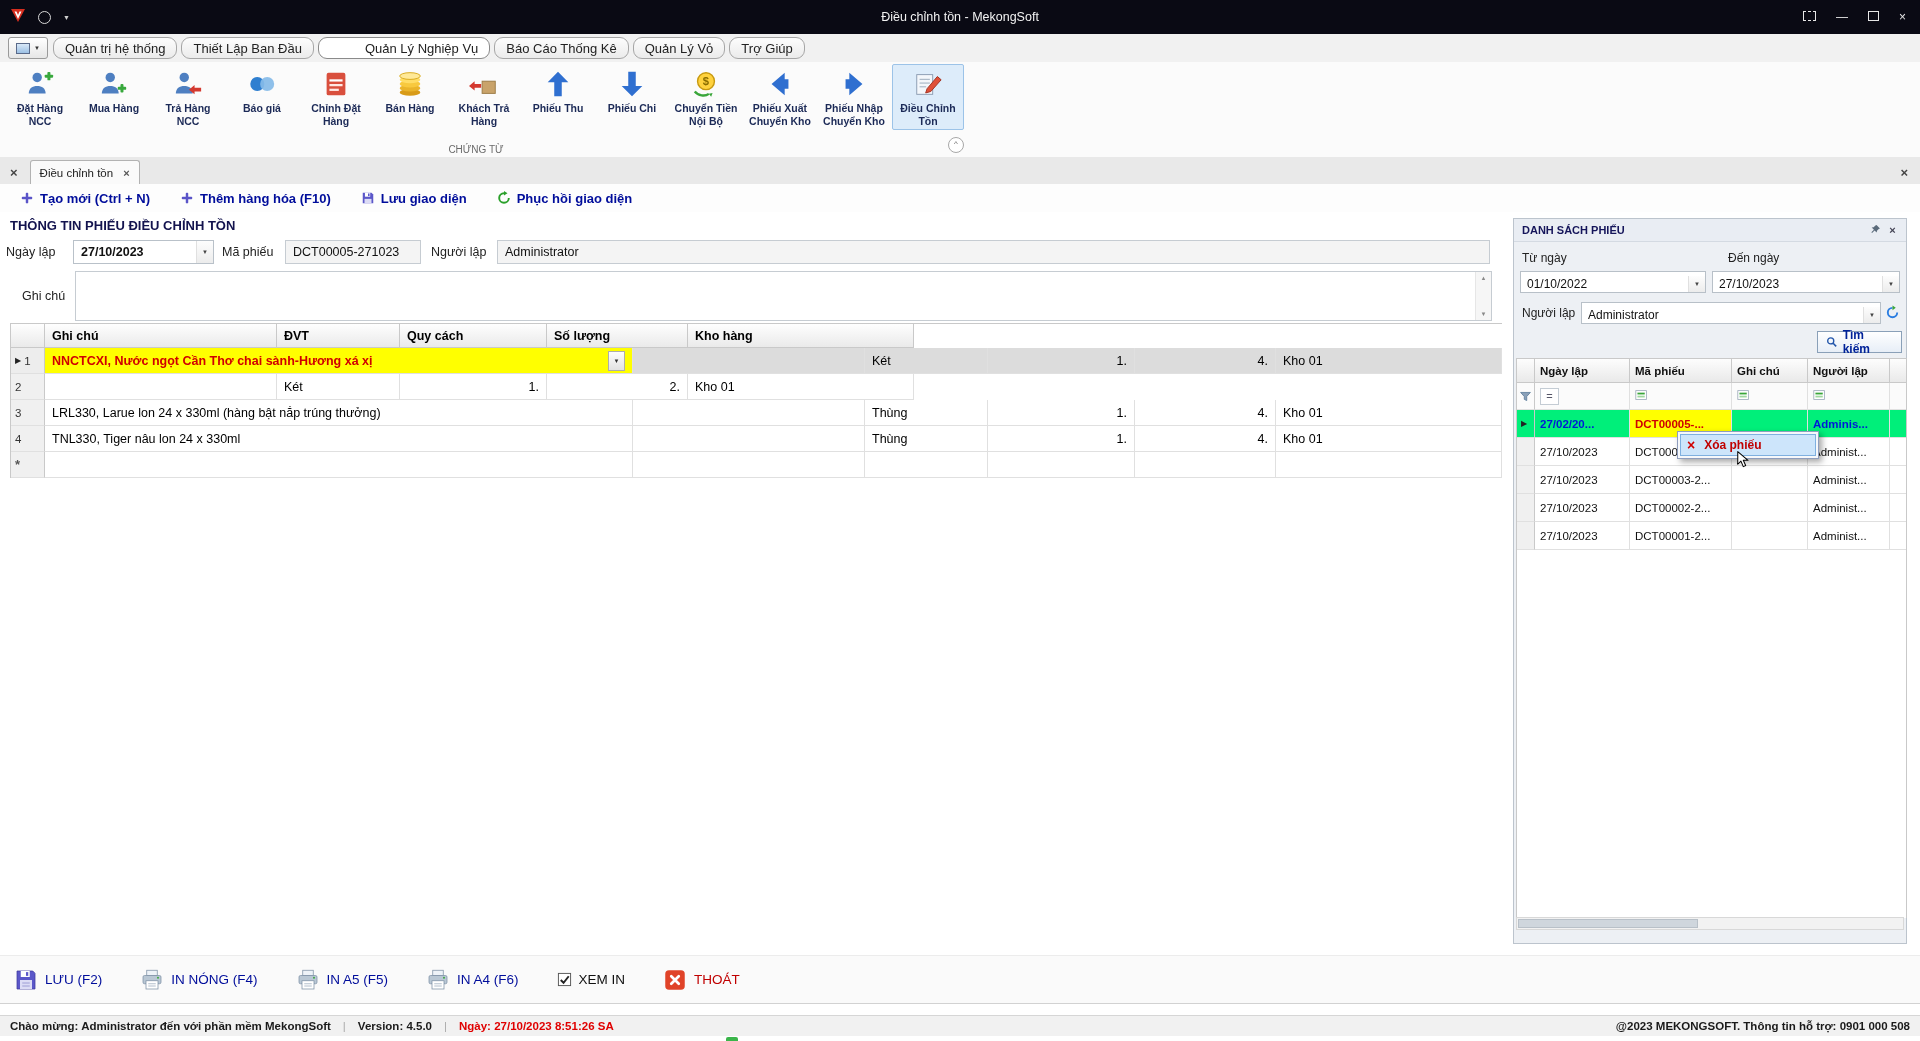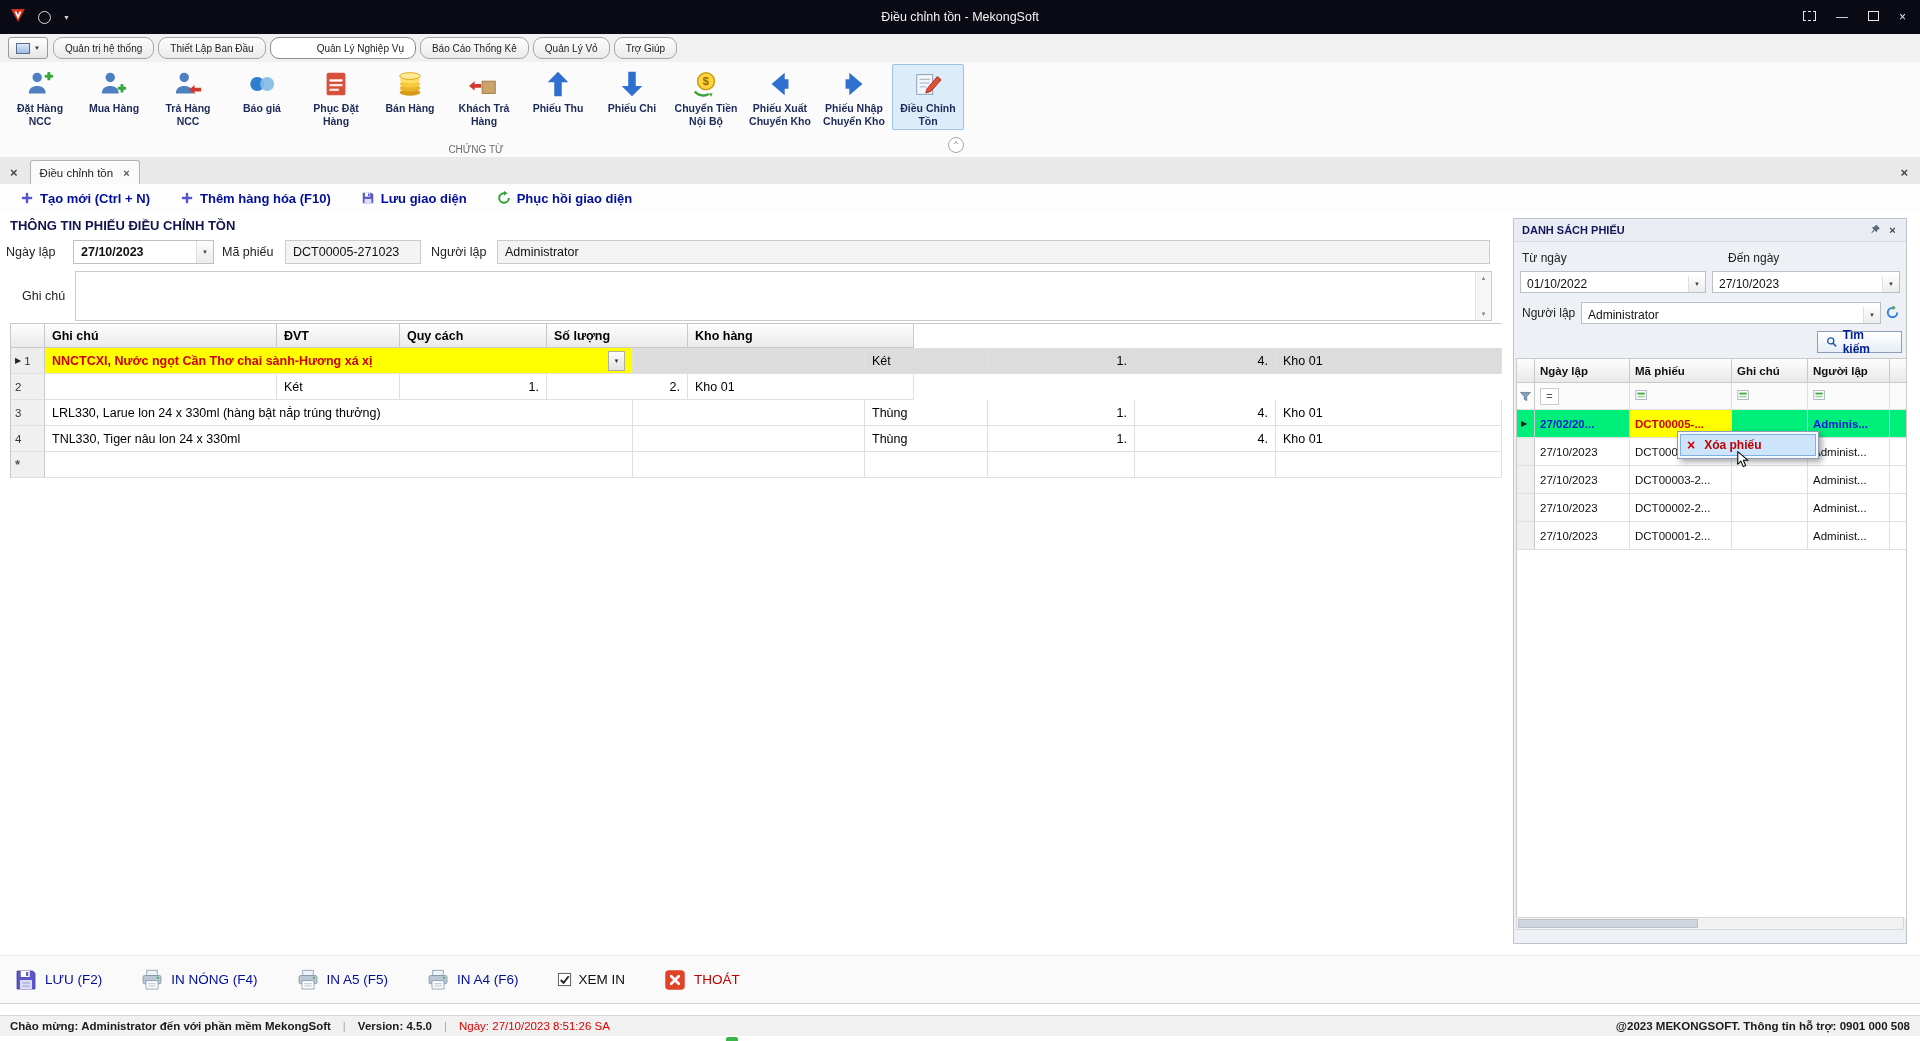--- a/index.html
+++ b/index.html
@@ -19,21 +19,21 @@
 
   
   .ribbon-tabs{position:absolute;top:34px;left:0;right:0;height:28px;background:#f1f1f1;border-bottom:1px solid #dadada;
                display:flex;align-items:center;gap:5px;padding-left:8px;}
   .app-menu-btn{width:38px;height:20px;border:1px solid #9a9a9a;border-radius:3px;background:linear-gradient(#ffffff,#e6e6e6);
                 display:flex;align-items:center;justify-content:center;gap:4px;}
   .ami{width:12px;height:9px;border:1px solid #5a6a8a;background:linear-gradient(#d8e8f8,#9cc0e4);display:inline-block;}
   .amv{font-size:6px;color:#333;}
   .tabs{display:flex;gap:4px;}
   .rtab{height:20px;padding:0 11px;border:1px solid #a6a6a6;border-radius:9px;background:linear-gradient(#fdfdfd,#ebebeb);
-        display:flex;align-items:center;font-size:10px;color:#222;}
+        display:flex;align-items:center;font-size:13px;color:#222;}
   .rtab.active{background:#ffffff;border-color:#8a8a8a;box-shadow:inset 0 0 0 1px #fff;padding-left:46px;}
 
   
   .ribbon-body{position:absolute;top:62px;left:0;right:0;height:95px;background:#fbfbfb;border-bottom:1px solid #d2d2d2;}
   .ribbon-buttons{position:absolute;top:2px;left:4px;display:flex;gap:2px;}
   .rbtn{width:68px;display:flex;flex-direction:column;align-items:center;padding:4px 1px 2px 1px;gap:3px;border:1px solid transparent;border-radius:2px;}
   .rbtn.active{background:#ddecfa;border-color:#9cc3e8;}
   .ric svg{width:30px;height:30px;display:block;}
   .rbtn .lbl{font-size:10.5px;font-weight:bold;color:#1c2a57;text-align:center;line-height:1.2;}
   .ribbon-group-label{position:absolute;left:0;bottom:2px;width:952px;text-align:center;font-size:10px;color:#6a6a6a;}
@@ -143,21 +143,21 @@
   .fbtn.plain .fic svg{width:15px;height:15px;}
   .flab{font-size:13.5px;font-weight:normal;color:#000d9b;}
   .fbtn.plain .flab{color:#111;}
   .fbtn.danger .flab{color:#c00000;}
 
   
   .statusbar{position:absolute;top:1015px;left:0;width:100%;height:21px;box-sizing:border-box;background:#f1f1f1;
              border-top:1px solid #d6d6d6;display:flex;align-items:center;gap:12px;padding:0 10px;font-size:11.5px;}
   .sb-bold{font-weight:bold;color:#1a1a1a;}
   .sb-sep{color:#aaa;}
-  .sb-date{font-weight:normal;color:#e00000;}
+  .sb-date{font-weight:bold;color:#e00000;}
   .sb-right{margin-left:auto;}
   .taskbar-hint{position:absolute;left:726px;top:1037px;width:12px;height:10px;background:#3ab54a;border-radius:2px;}
 </style>
 </head>
 <body>
 
 <div class="app">
 
   <div class="titlebar">
     <div class="tb-left">
@@ -239,21 +239,21 @@
   </div>
         <div class="rbtn">
     <span class="ric">
             <svg viewBox="0 0 32 32">
               <rect x="6" y="4" width="20" height="24" rx="2" fill="#d94f3d"></rect>
               <rect x="9" y="11" width="14" height="2.4" fill="#fff"></rect>
               <rect x="9" y="16" width="14" height="2.4" fill="#ffe9e4"></rect>
               <rect x="9" y="21" width="10" height="2.4" fill="#ffe9e4"></rect>
             </svg>
           </span>
-    <span class="lbl">Phục Đặt Hàng</span>
+    <span class="lbl">Chỉnh Đặt Hàng</span>
   </div>
         <div class="rbtn">
     <span class="ric">
             <svg viewBox="0 0 32 32">
               <ellipse cx="16" cy="25" rx="11" ry="3.6" fill="#d89b18"></ellipse>
               <ellipse cx="16" cy="20.5" rx="11" ry="3.6" fill="#eab42a"></ellipse>
               <ellipse cx="16" cy="16" rx="11" ry="3.6" fill="#f8c93e"></ellipse>
               <ellipse cx="16" cy="11.5" rx="11" ry="3.6" fill="#ffdd66"></ellipse>
               <ellipse cx="16" cy="7.5" rx="11" ry="3.6" fill="#ffe998" stroke="#d8a818"></ellipse>
             </svg>

